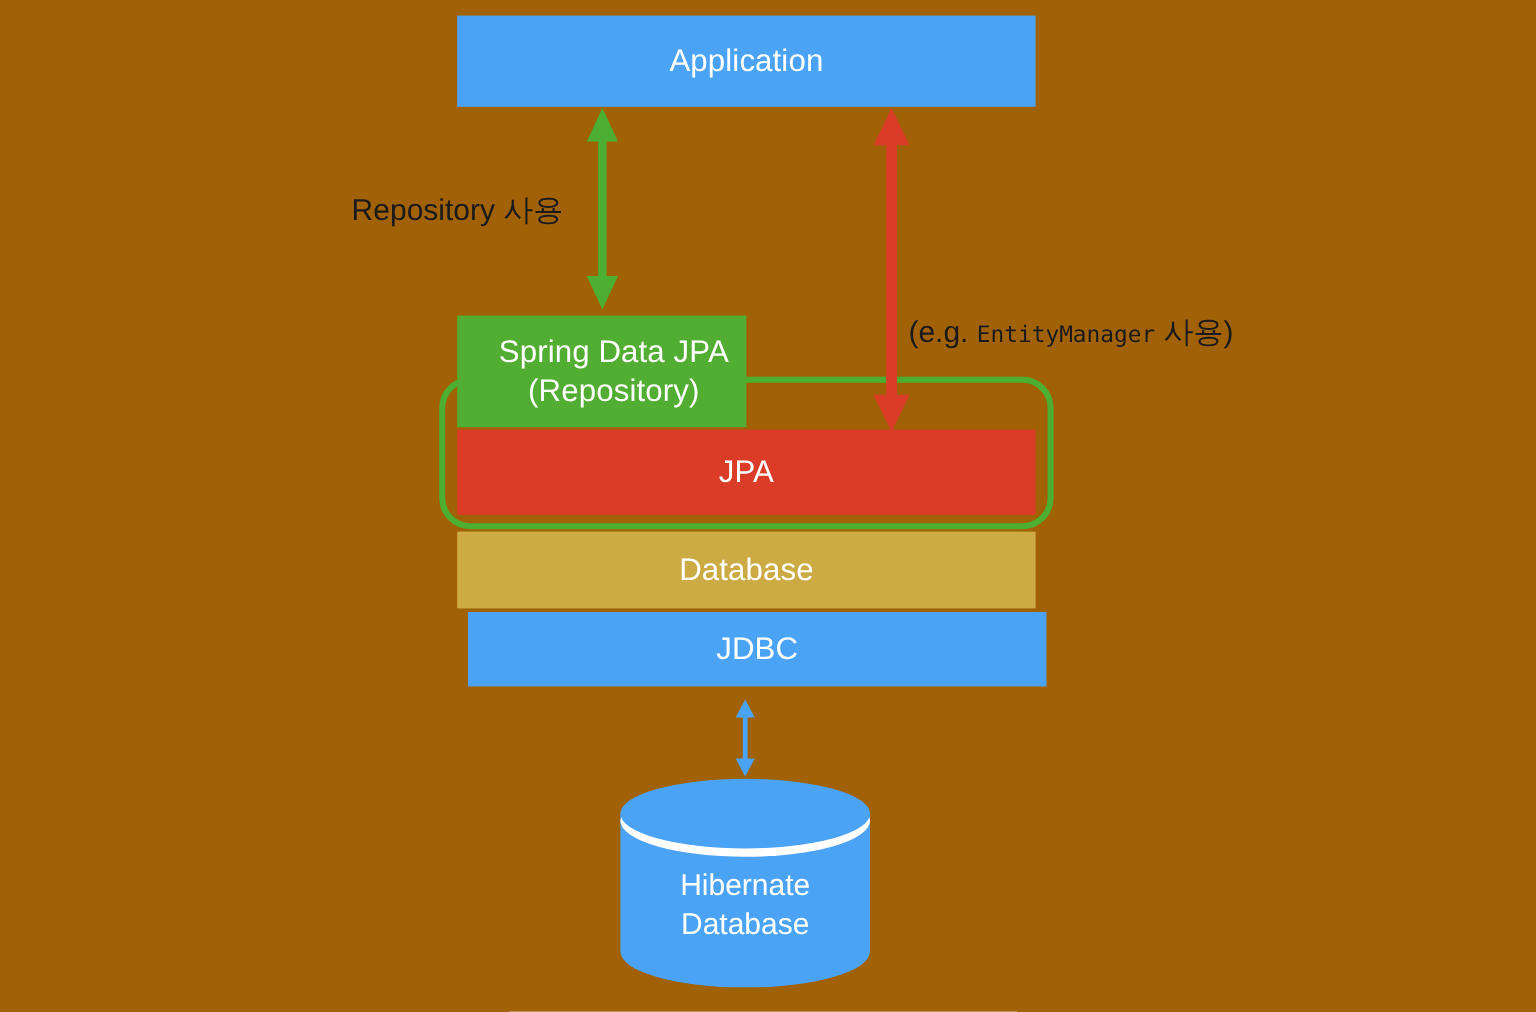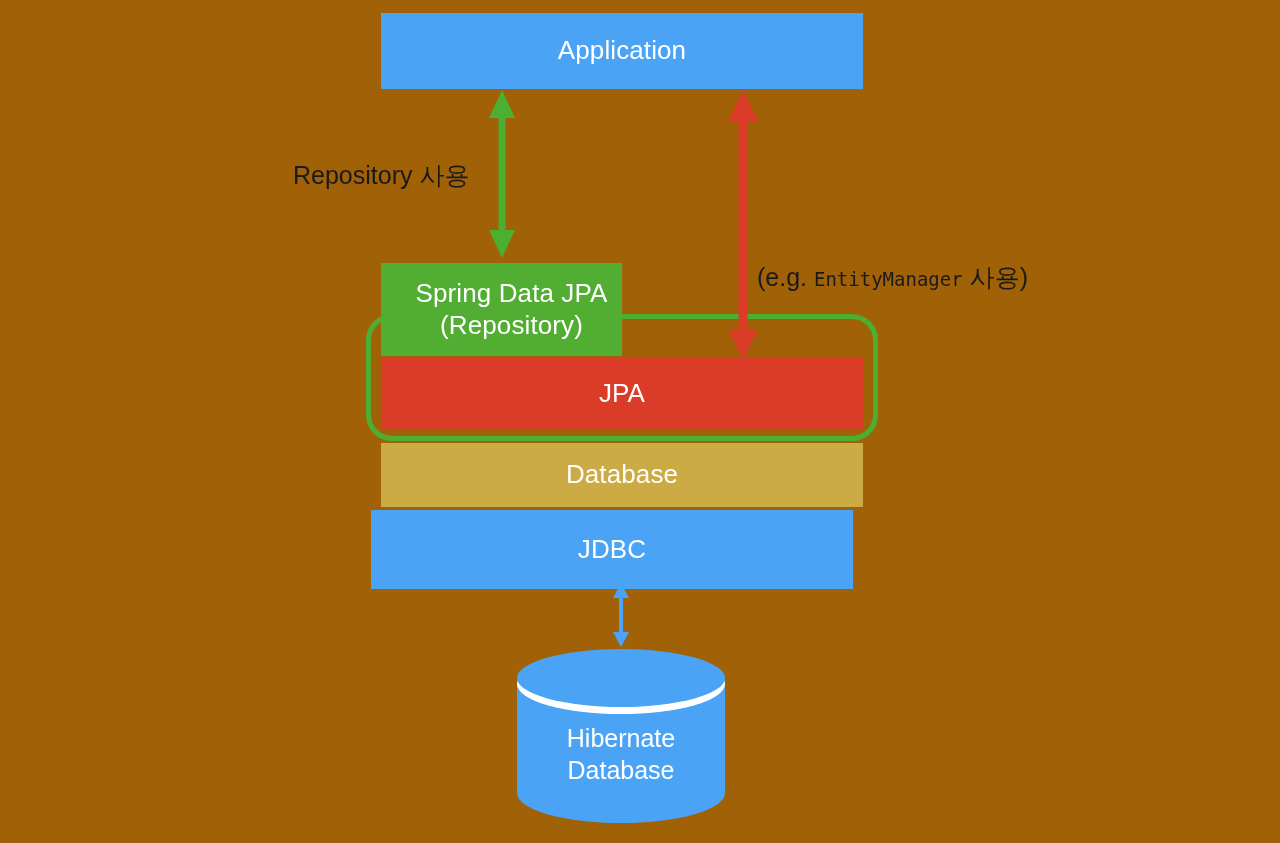--- a/index.html
+++ b/index.html
@@ -53,22 +53,22 @@
     background: #db3c27;
     z-index: 6;
   }
   #box-hibernate {
     left: 381px;  top: 443px;
     width: 482px; height: 64px;
     background: #ccab44;
     z-index: 2;
   }
   #box-jdbc {
-    left: 371px;  top: 510px;
-    width: 482px; height: 79px;
+    left: 390px;  top: 510px;
+    width: 482px; height: 62px;
     background: #4ba3f6;
     z-index: 2;
   }
 
   
   #group-outline {
     position: absolute;
     left: 366px; top: 314px;
     width: 512px; height: 127px;
     box-sizing: border-box;

